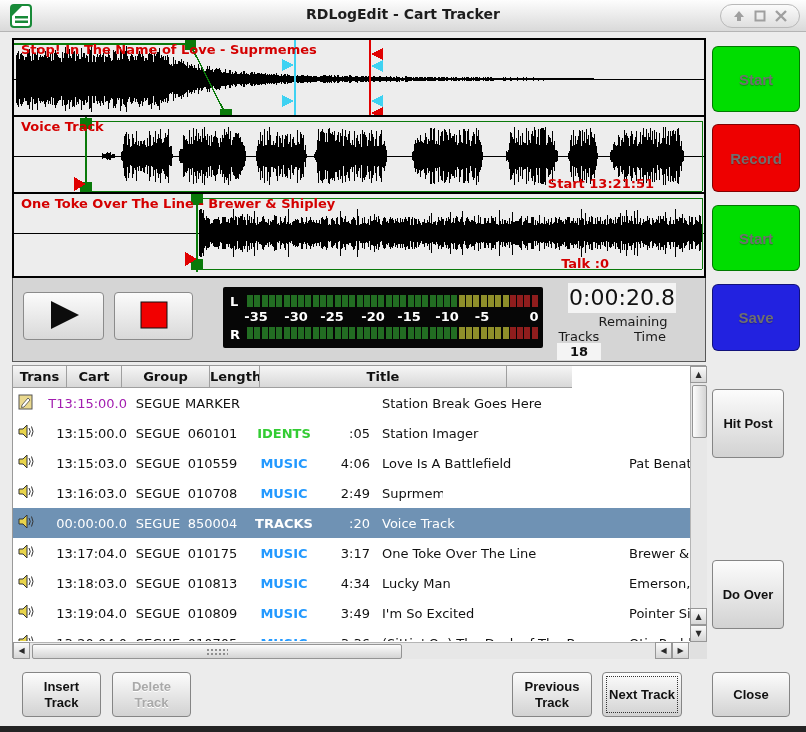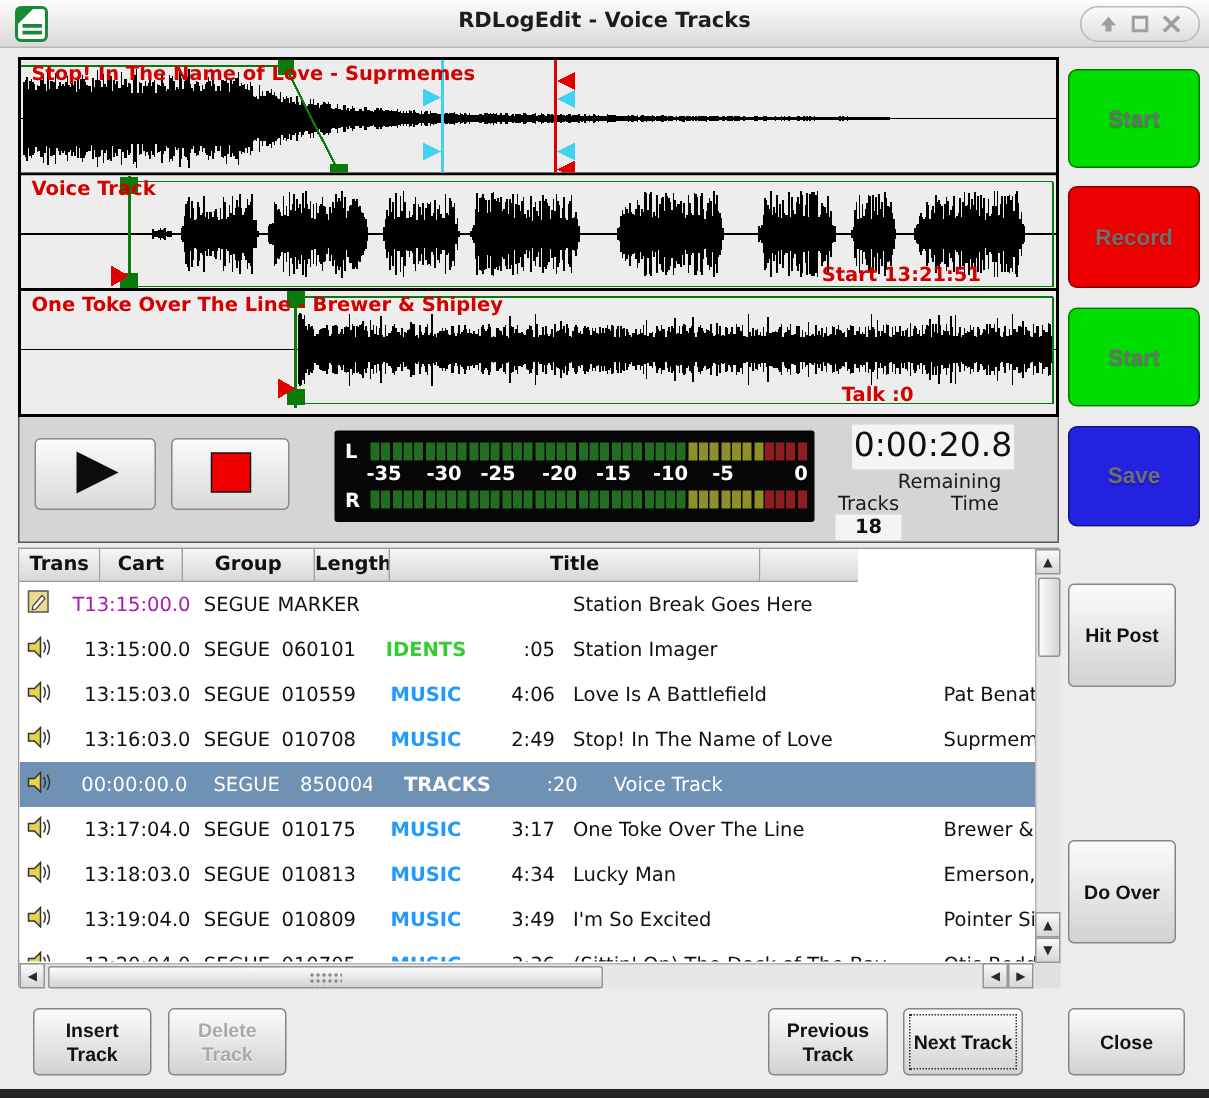--- a/index.html
+++ b/index.html
@@ -51,21 +51,21 @@
 
   
   #logtable{position:absolute;left:12px;top:365px;width:694px;height:293px;background:#fff;border:1px solid #9a9a9a;}
   #thead{position:absolute;left:0;top:0;width:677px;height:22px;display:flex;}
   .hcell{height:22px;background:linear-gradient(#f6f6f6,#d8d8d8);border-right:1px solid #9f9f9f;
     border-bottom:1px solid #9f9f9f;font-size:13px;font-weight:bold;color:#111;
     text-align:center;line-height:21px;overflow:hidden;white-space:nowrap;}
   .h0{width:118px}.h1{width:54px}.h2{width:55px}.h3{width:88px}.h4{width:50px}.h5{width:247px}.h6{width:65px;border-right:none}
   #tbody{position:absolute;left:0;top:22px;width:677px;height:253px;overflow:hidden;background:#fff;}
   .trow{display:flex;height:30px;align-items:center;font-size:13px;color:#111;}
-  .trow.sel{background:#6f92b4;color:#fff;gap:12px;}
+  .trow.sel{background:#6f92b4;color:#fff;}
   .cell{overflow:hidden;white-space:nowrap;}
   .c-icon{width:26px;padding-left:5px;}
   .c-start{width:92px;text-align:right;padding-right:4px;}
   .c-trans{width:54px;text-align:center;}
   .c-cart{width:55px;text-align:center;}
   .c-group{width:88px;text-align:center;font-weight:bold;}
   .c-len{width:50px;text-align:right;padding-right:8px;}
   .c-title{width:247px;padding-left:4px;}
   .c-artist{width:65px;padding-left:4px;}
 
@@ -106,21 +106,21 @@
 
   <div id="titlebar">
     <span class="logo">
       <svg width="22" height="24" viewBox="0 0 22 24">
         <rect x="1" y="1" width="20" height="22" rx="3" fill="#ffffff" stroke="#188a38" stroke-width="2"></rect>
         <polygon points="2,2 12,2 2,12" fill="#188a38"></polygon>
         <rect x="5" y="12" width="13" height="2.5" fill="#188a38"></rect>
         <rect x="5" y="16.5" width="13" height="2.5" fill="#188a38"></rect>
       </svg>
     </span>
-    <div class="ttl">RDLogEdit - Voice Tracks</div>
+    <div class="ttl">RDLogEdit - Cart Tracker</div>
     <div class="winctl">
       <span>
         <svg width="12" height="12" viewBox="0 0 12 12">
             <path d="M6 1 L11 7 L8 7 L8 11 L4 11 L4 7 L1 7 Z" fill="#9f9f9f"></path>
           </svg>
       </span>
       <span>
         <svg width="12" height="12" viewBox="0 0 12 12">
             <rect x="1.5" y="1.5" width="9" height="9" fill="none" stroke="#9f9f9f" stroke-width="2"></rect>
           </svg>
@@ -354,21 +354,20 @@
           <div class="cell c-icon"><svg width="18" height="15" viewBox="0 0 18 15">
               <polygon points="1,5 5,5 9,1 9,14 5,10 1,10" fill="#e8d44c" stroke="#333" stroke-width="1"></polygon>
               <path d="M11,4 Q13.5,7.5 11,11" stroke="#333" fill="none"></path>
               <path d="M13.5,2.5 Q16.5,7.5 13.5,12.5" stroke="#333" fill="none"></path>
             </svg></div>
           <div class="cell c-start">13:16:03.0</div>
           <div class="cell c-trans">SEGUE</div>
           <div class="cell c-cart">010708</div>
           <div class="cell c-group" style="color:#2299ff">MUSIC</div>
           <div class="cell c-len">2:49</div>
-          <div class="cell c-title">Stop! In The Name of Love</div>
           <div class="cell c-artist">Suprmemes</div>
         </div>
         <div class="trow sel">
           <div class="cell c-icon"><svg width="18" height="15" viewBox="0 0 18 15">
               <polygon points="1,5 5,5 9,1 9,14 5,10 1,10" fill="#e8d44c" stroke="#333" stroke-width="1"></polygon>
               <path d="M11,4 Q13.5,7.5 11,11" stroke="#333" fill="none"></path>
               <path d="M13.5,2.5 Q16.5,7.5 13.5,12.5" stroke="#333" fill="none"></path>
             </svg></div>
           <div class="cell c-start">00:00:00.0</div>
           <div class="cell c-trans">SEGUE</div>

